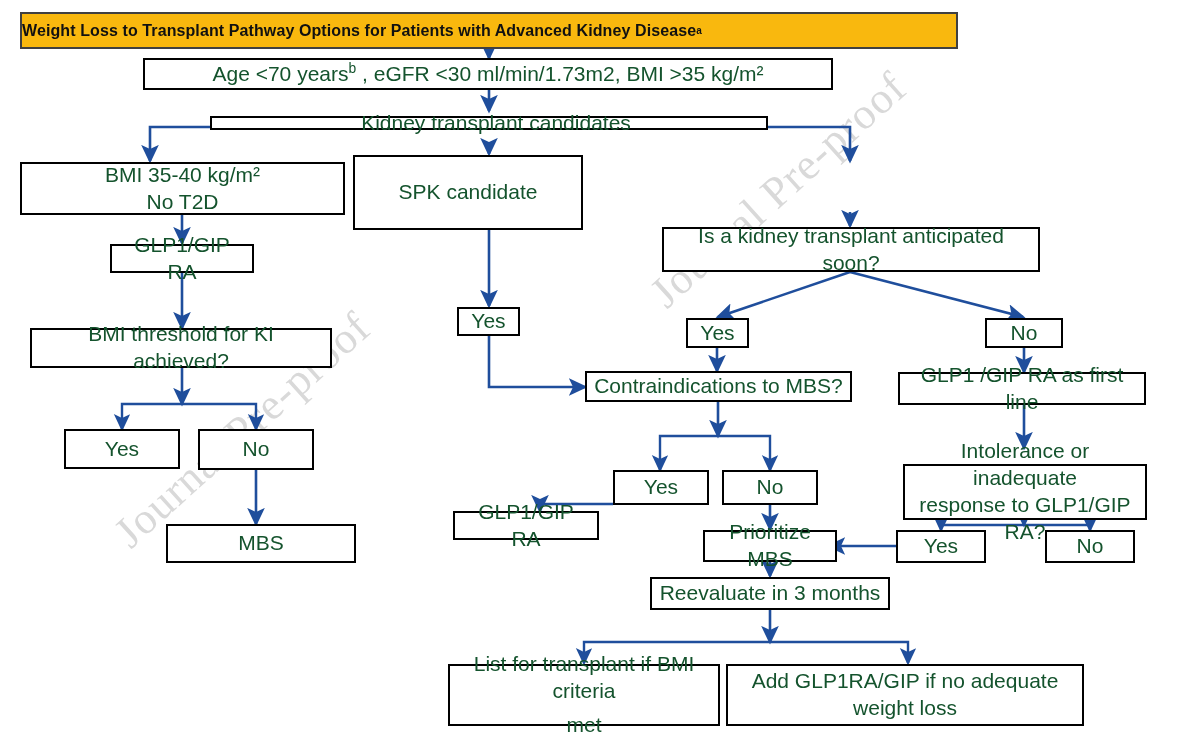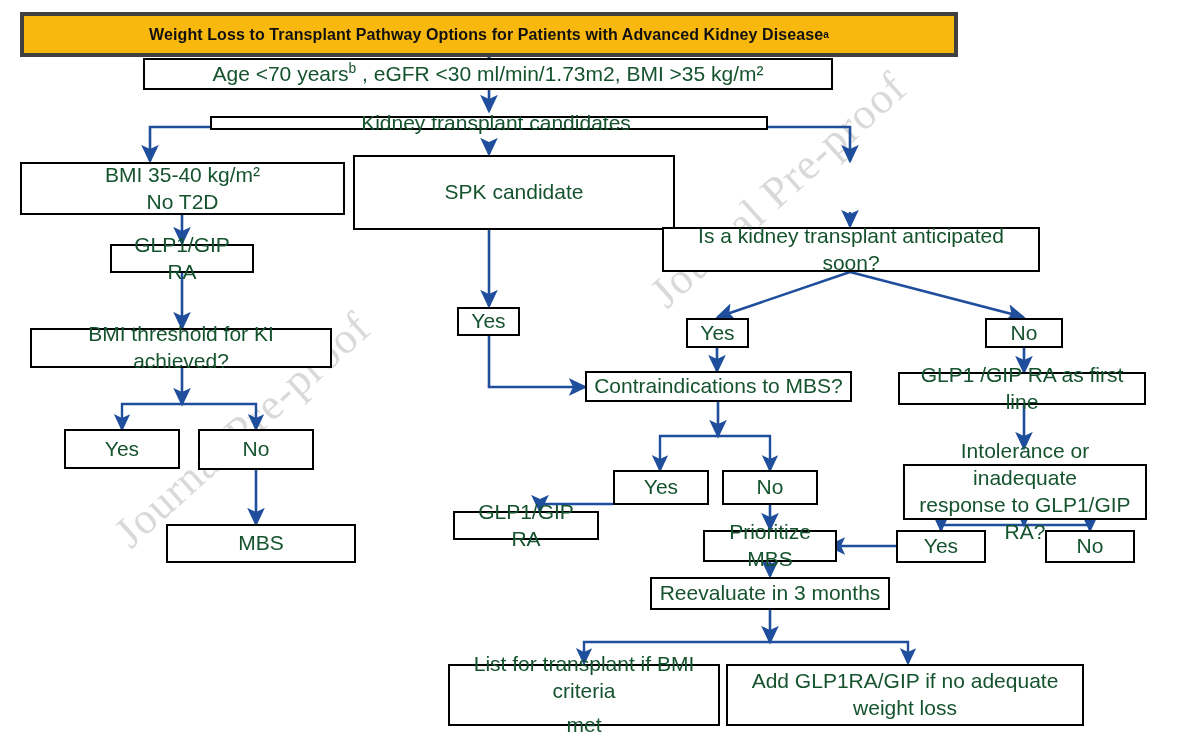--- a/index.html
+++ b/index.html
@@ -5,23 +5,23 @@
   html,body{margin:0;padding:0;background:#ffffff;}
   body{width:1200px;height:738px;font-family:"Liberation Sans",sans-serif;overflow:hidden;}
   #stage{position:relative;width:1200px;height:738px;background:#fff;}
 
   .node{position:absolute;box-sizing:border-box;background:#ffffff;
         border:2px solid #000000;display:flex;align-items:center;
         justify-content:center;text-align:center;color:#14532d;
         font-size:21px;line-height:1.28;padding:2px 6px;}
   .node .txt{display:block;width:100%;}
 
-  #title-bar{position:absolute;left:20px;top:12px;width:938px;height:45px;
-      background:#F9B80E;border:4px solid #404040;box-sizing:border-box;
-      display:flex;align-items:center;justify-content:center;
+  #title-bar{position:absolute;left:20px;top:12px;width:938px;height:37px;
+      background:#F9B80E;border:2px solid #404040;box-sizing:border-box;
+      display:flex;align-items:center;
       font-weight:bold;font-size:16px;color:#111;letter-spacing:.1px;}
   #title-bar sup{font-size:10px;vertical-align:super;}
 
   svg#wires{position:absolute;left:0;top:0;width:1200px;height:738px;
       pointer-events:none;}
 
   .wm{position:absolute;color:#d9d9d9;font-size:44px;font-family:"Liberation Serif",serif;
       transform:rotate(-42deg);transform-origin:left top;white-space:nowrap;
       user-select:none;letter-spacing:1px;}
   sup{font-size:.66em;vertical-align:super;line-height:0;}
@@ -110,21 +110,21 @@
 
   <div class="node" style="left:210px;top:116px;width:558px;height:14px;padding-left:20px;">
     <span class="txt">Kidney transplant candidates</span>
   </div>
 
   <div class="node" style="left:20px;top:162px;width:325px;height:53px;flex-direction:column;">
     <span class="txt">BMI 35-40 kg/m²</span>
     <span class="txt">No T2D</span>
   </div>
 
-  <div class="node" style="left:353px;top:155px;width:322px;height:75px;flex-direction:row;">
+  <div class="node" style="left:353px;top:155px;width:230px;height:75px;flex-direction:row;">
     <span class="txt">SPK candidate</span>
   </div>
 
 
   <div class="node" style="left:110px;top:244px;width:144px;height:29px;">
     <span class="txt">GLP1/GIP RA</span>
   </div>
 
   <div class="node" style="left:662px;top:227px;width:378px;height:45px;">
     <span class="txt">Is a kidney transplant anticipated soon?</span>

